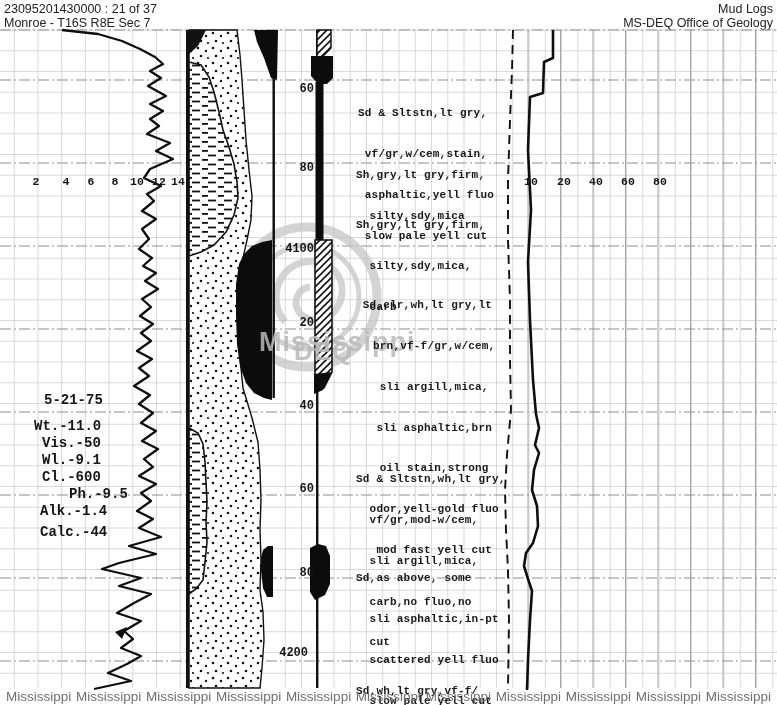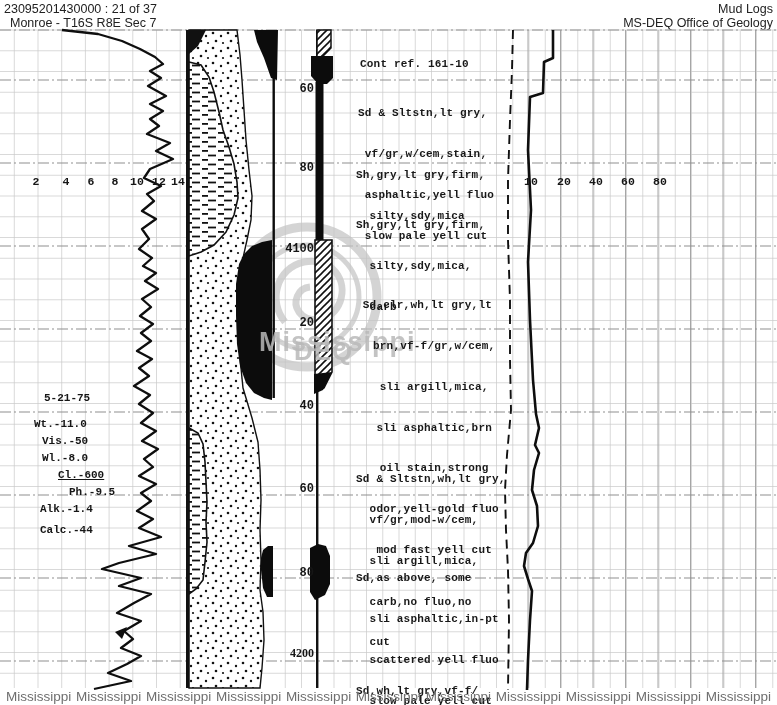--- a/index.html
+++ b/index.html
@@ -8,34 +8,34 @@
   .hdr{position:absolute;font-size:12.5px;line-height:14px;color:#222;}
   #plot-svg{position:absolute;left:0;top:0;}
   .t{position:absolute;white-space:pre;font-family:"Liberation Mono","DejaVu Sans Mono",monospace;
      font-weight:700;font-size:11px;line-height:13.6px;color:#181818;letter-spacing:.2px;}
   .desc div{height:13.6px;}
   .depth-label{position:absolute;width:44px;text-align:right;
      font-family:"Liberation Mono","DejaVu Sans Mono",monospace;font-weight:700;font-size:12px;color:#161616;}
   .scale-num{position:absolute;transform:translateX(-50%);
      font-family:"Liberation Mono","DejaVu Sans Mono",monospace;font-weight:700;font-size:11.5px;color:#161616;}
   .mudline{position:absolute;font-family:"Liberation Mono","DejaVu Sans Mono",monospace;
-     font-weight:700;font-size:11px;color:#161616;white-space:pre;}
+     font-weight:700;font-size:14px;color:#161616;white-space:pre;}
   .wm-center{position:absolute;font-family:"Liberation Sans",sans-serif;font-weight:700;
      color:#b9b9b9;opacity:.85;letter-spacing:1px;}
   #wm-bottom{position:absolute;left:0;top:689px;width:777px;display:flex;justify-content:space-between;
      padding:0 6px;box-sizing:border-box;}
   #wm-bottom span{font-size:13.5px;color:#6f6f6f;font-family:"Liberation Sans",sans-serif;}
 </style>
 </head>
 <body>
 
 <div id="page">
 
   <div class="hdr" style="left:4px;top:2px;">23095201430000 : 21 of 37</div>
-  <div class="hdr" style="left:10px;top:16px;">Monroe - T16S R8E Sec 7</div>
+  <div class="hdr" style="left:4px;top:16px;">Monroe - T16S R8E Sec 7</div>
   <div class="hdr" style="right:4px;top:2px;text-align:center;position:absolute;">Mud Logs</div>
   <div class="hdr" style="right:4px;top:16px;text-align:left;position:absolute;">MS-DEQ Office of Geology</div>
 
   <svg id="plot-svg" width="777" height="705">
     <defs>
       <pattern id="p-dots" width="15" height="15" patternUnits="userSpaceOnUse">
         <rect width="15" height="15" fill="#ffffff"></rect>
         <circle cx="3" cy="3" r="1.3" fill="#111"></circle>
         <circle cx="11" cy="6" r="1.2" fill="#111"></circle>
         <circle cx="6" cy="11" r="1.3" fill="#111"></circle>
@@ -179,23 +179,20 @@
 
     <polyline fill="none" stroke="#0e0e0e" stroke-width="2.3" stroke-linejoin="round" points="62,30 98,34 122,41 140,49 155,57 163,64 150,71 161,78 148,86 166,96 150,104 163,111 150,119 159,126 147,134 170,143 156,151 173,159 150,169 144,178 161,186 147,194 154,201 142,211 156,219 142,229 149,239 139,249 152,258 143,266 156,273 145,281 158,289 142,299 151,307 140,316 153,324 141,333 151,341 137,351 152,359 139,368 149,376 134,386 150,395 139,404 153,413 141,423 156,431 142,441 158,449 144,459 153,467 139,476 156,484 141,493 151,501 137,511 153,519 139,528 161,537 129,546 156,554 119,563 102,569 141,578 119,586 151,594 134,603 117,613 141,621 124,631 133,639 121,648 141,656 127,664 108,673 131,681 94,689"></polyline>
     <polygon fill="#0e0e0e" points="115,632 127,627 122,639"></polygon>
     <polyline fill="none" stroke="#111" stroke-width="1.9" stroke-dasharray="9 6" points="513,30 512,70 510,120 508,180 508,240 510,300 510,360 511,410 507,455 505,490 506,530 508,570 509,620 508,690"></polyline>
     <polyline fill="none" stroke="#0e0e0e" stroke-width="2.6" stroke-linejoin="round" points="553,30 553,58 544,62 543,93 530,97 528,150 531,210 528,262 530,320 533,380 536,414 539,428 535,445 539,453 534,470 532,490 537,506 538,526 533,543 526,553 524,566 528,579 532,591 530,620 528,660 527,690"></polyline>
   </svg>
 
   <div class="wm-center" style="left:259px;top:327px;font-size:27px;">Mississippi</div>
   <div class="wm-center" style="left:294px;top:336px;font-size:26px;">DEQ</div>
 
-  <div class="t desc" style="left:360px;top:31px;">
-    <div>Cont ref. 161-10</div>
-  </div>
   <div class="t desc" style="left:358px;top:80px;">
     <div>Sd &amp; Sltstn,lt gry,</div>
     <div> vf/gr,w/cem,stain,</div>
     <div> asphaltic,yell fluo</div>
     <div> slow pale yell cut</div>
   </div>
   <div class="t desc" style="left:356px;top:142px;">
     <div>Sh,gry,lt gry,firm,</div>
     <div>  silty,sdy,mica</div>
   </div>
@@ -227,34 +224,34 @@
     <div>  slow pale yell cut</div>
   </div>
   <div class="t desc" style="left:356px;top:658px;">
     <div>Sd,wh,lt gry,vf-f/</div>
     
   </div>
 
   <div class="mudline" style="left:44px;top:392px;">5-21-75</div>
   <div class="mudline" style="left:34px;top:418px;">Wt.-11.0</div>
   <div class="mudline" style="left:42px;top:435px;">Vis.-50</div>
-  <div class="mudline" style="left:42px;top:452px;">Wl.-8.0</div>
-  <div class="mudline" style="left:58px;top:469px;text-decoration:underline;">Cl.-600</div>
+  <div class="mudline" style="left:42px;top:452px;">Wl.-9.1</div>
+  <div class="mudline" style="left:42px;top:469px;">Cl.-600</div>
   <div class="mudline" style="left:42px;top:486px;padding-left:27px;">Ph.-9.5</div>
   <div class="mudline" style="left:40px;top:503px;">Alk.-1.4</div>
   <div class="mudline" style="left:40px;top:524px;">Calc.-44</div>
 
   <div class="depth-label" style="left:270px;top:82px;">60</div>
   <div class="depth-label" style="left:270px;top:161px;">80</div>
   <div class="depth-label" style="left:270px;top:242px;">4100</div>
   <div class="depth-label" style="left:270px;top:316px;">20</div>
   <div class="depth-label" style="left:270px;top:399px;">40</div>
   <div class="depth-label" style="left:270px;top:482px;">60</div>
   <div class="depth-label" style="left:270px;top:566px;">80</div>
-  <div class="depth-label" style="left:270px;top:646px;font-family:Liberation Serif, serif;">4200</div>
+  <div class="depth-label" style="left:264px;top:646px;">4200</div>
 
   <span class="scale-num" style="left:36px;top:175px;">2</span>
   <span class="scale-num" style="left:66px;top:175px;">4</span>
   <span class="scale-num" style="left:91px;top:175px;">6</span>
   <span class="scale-num" style="left:115px;top:175px;">8</span>
   <span class="scale-num" style="left:137px;top:175px;">10</span>
   <span class="scale-num" style="left:159px;top:175px;">12</span>
   <span class="scale-num" style="left:178px;top:175px;">14</span>
 
   <span class="scale-num" style="left:531px;top:175px;">10</span>

